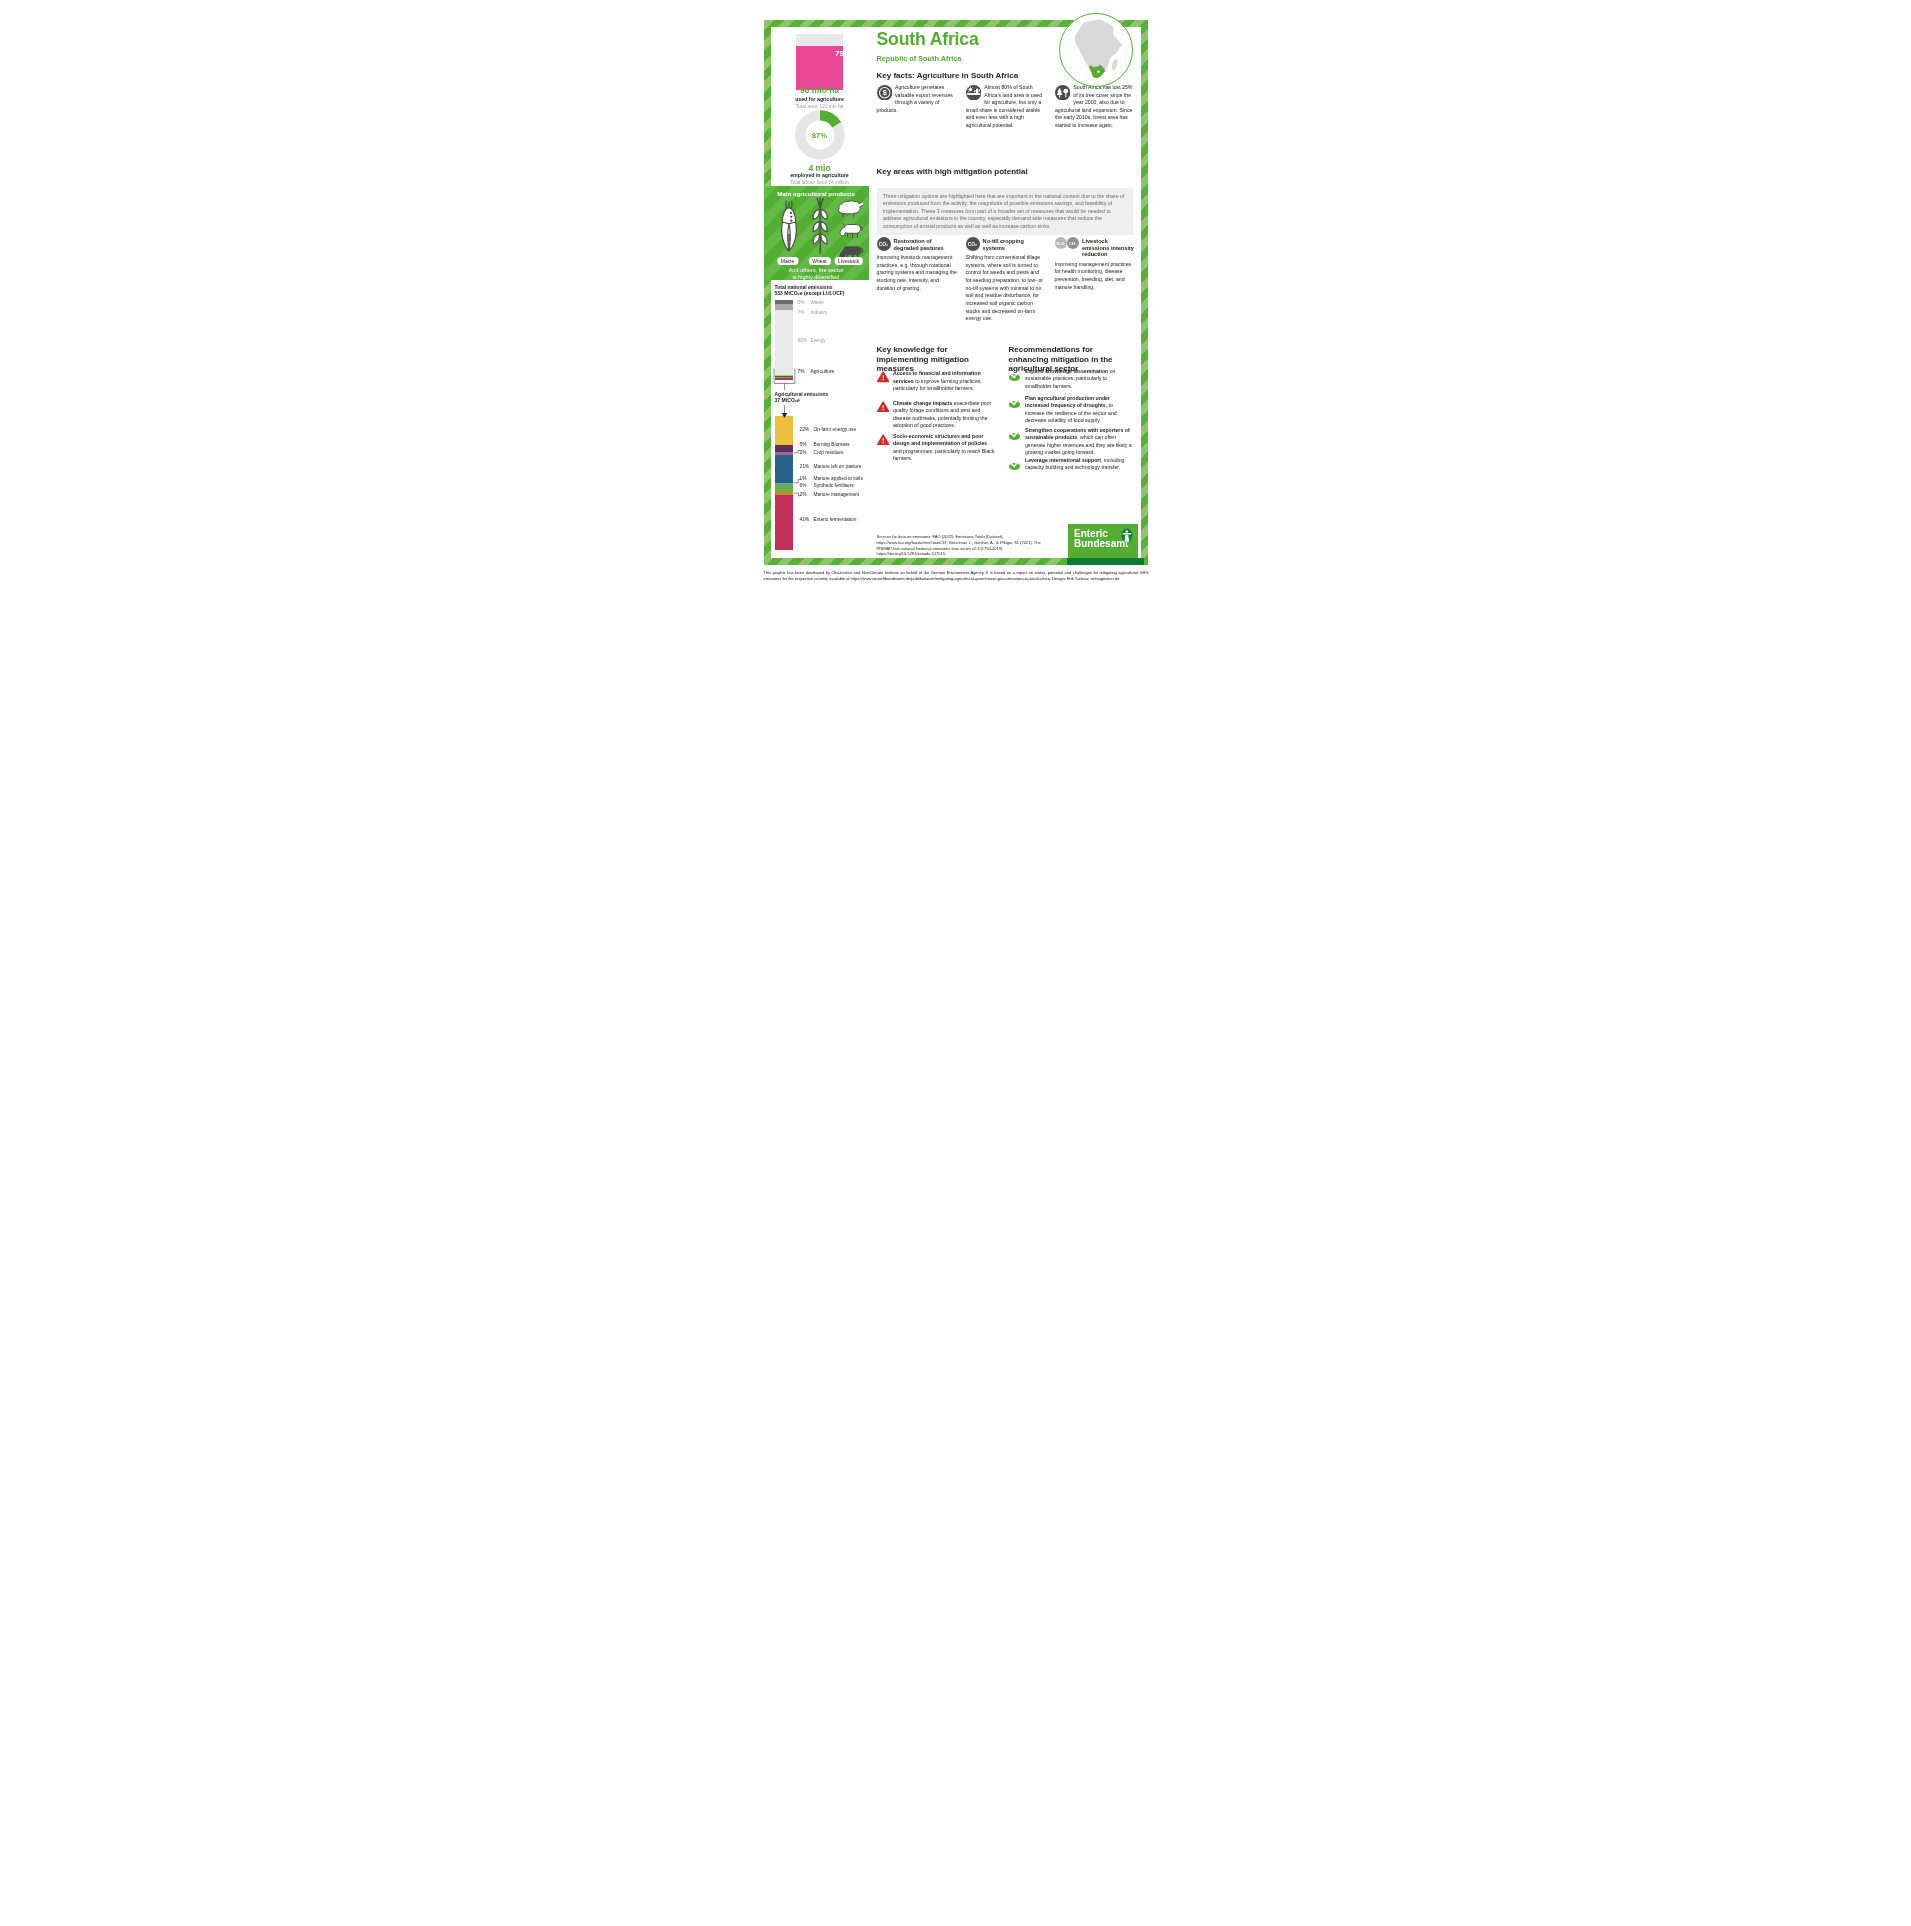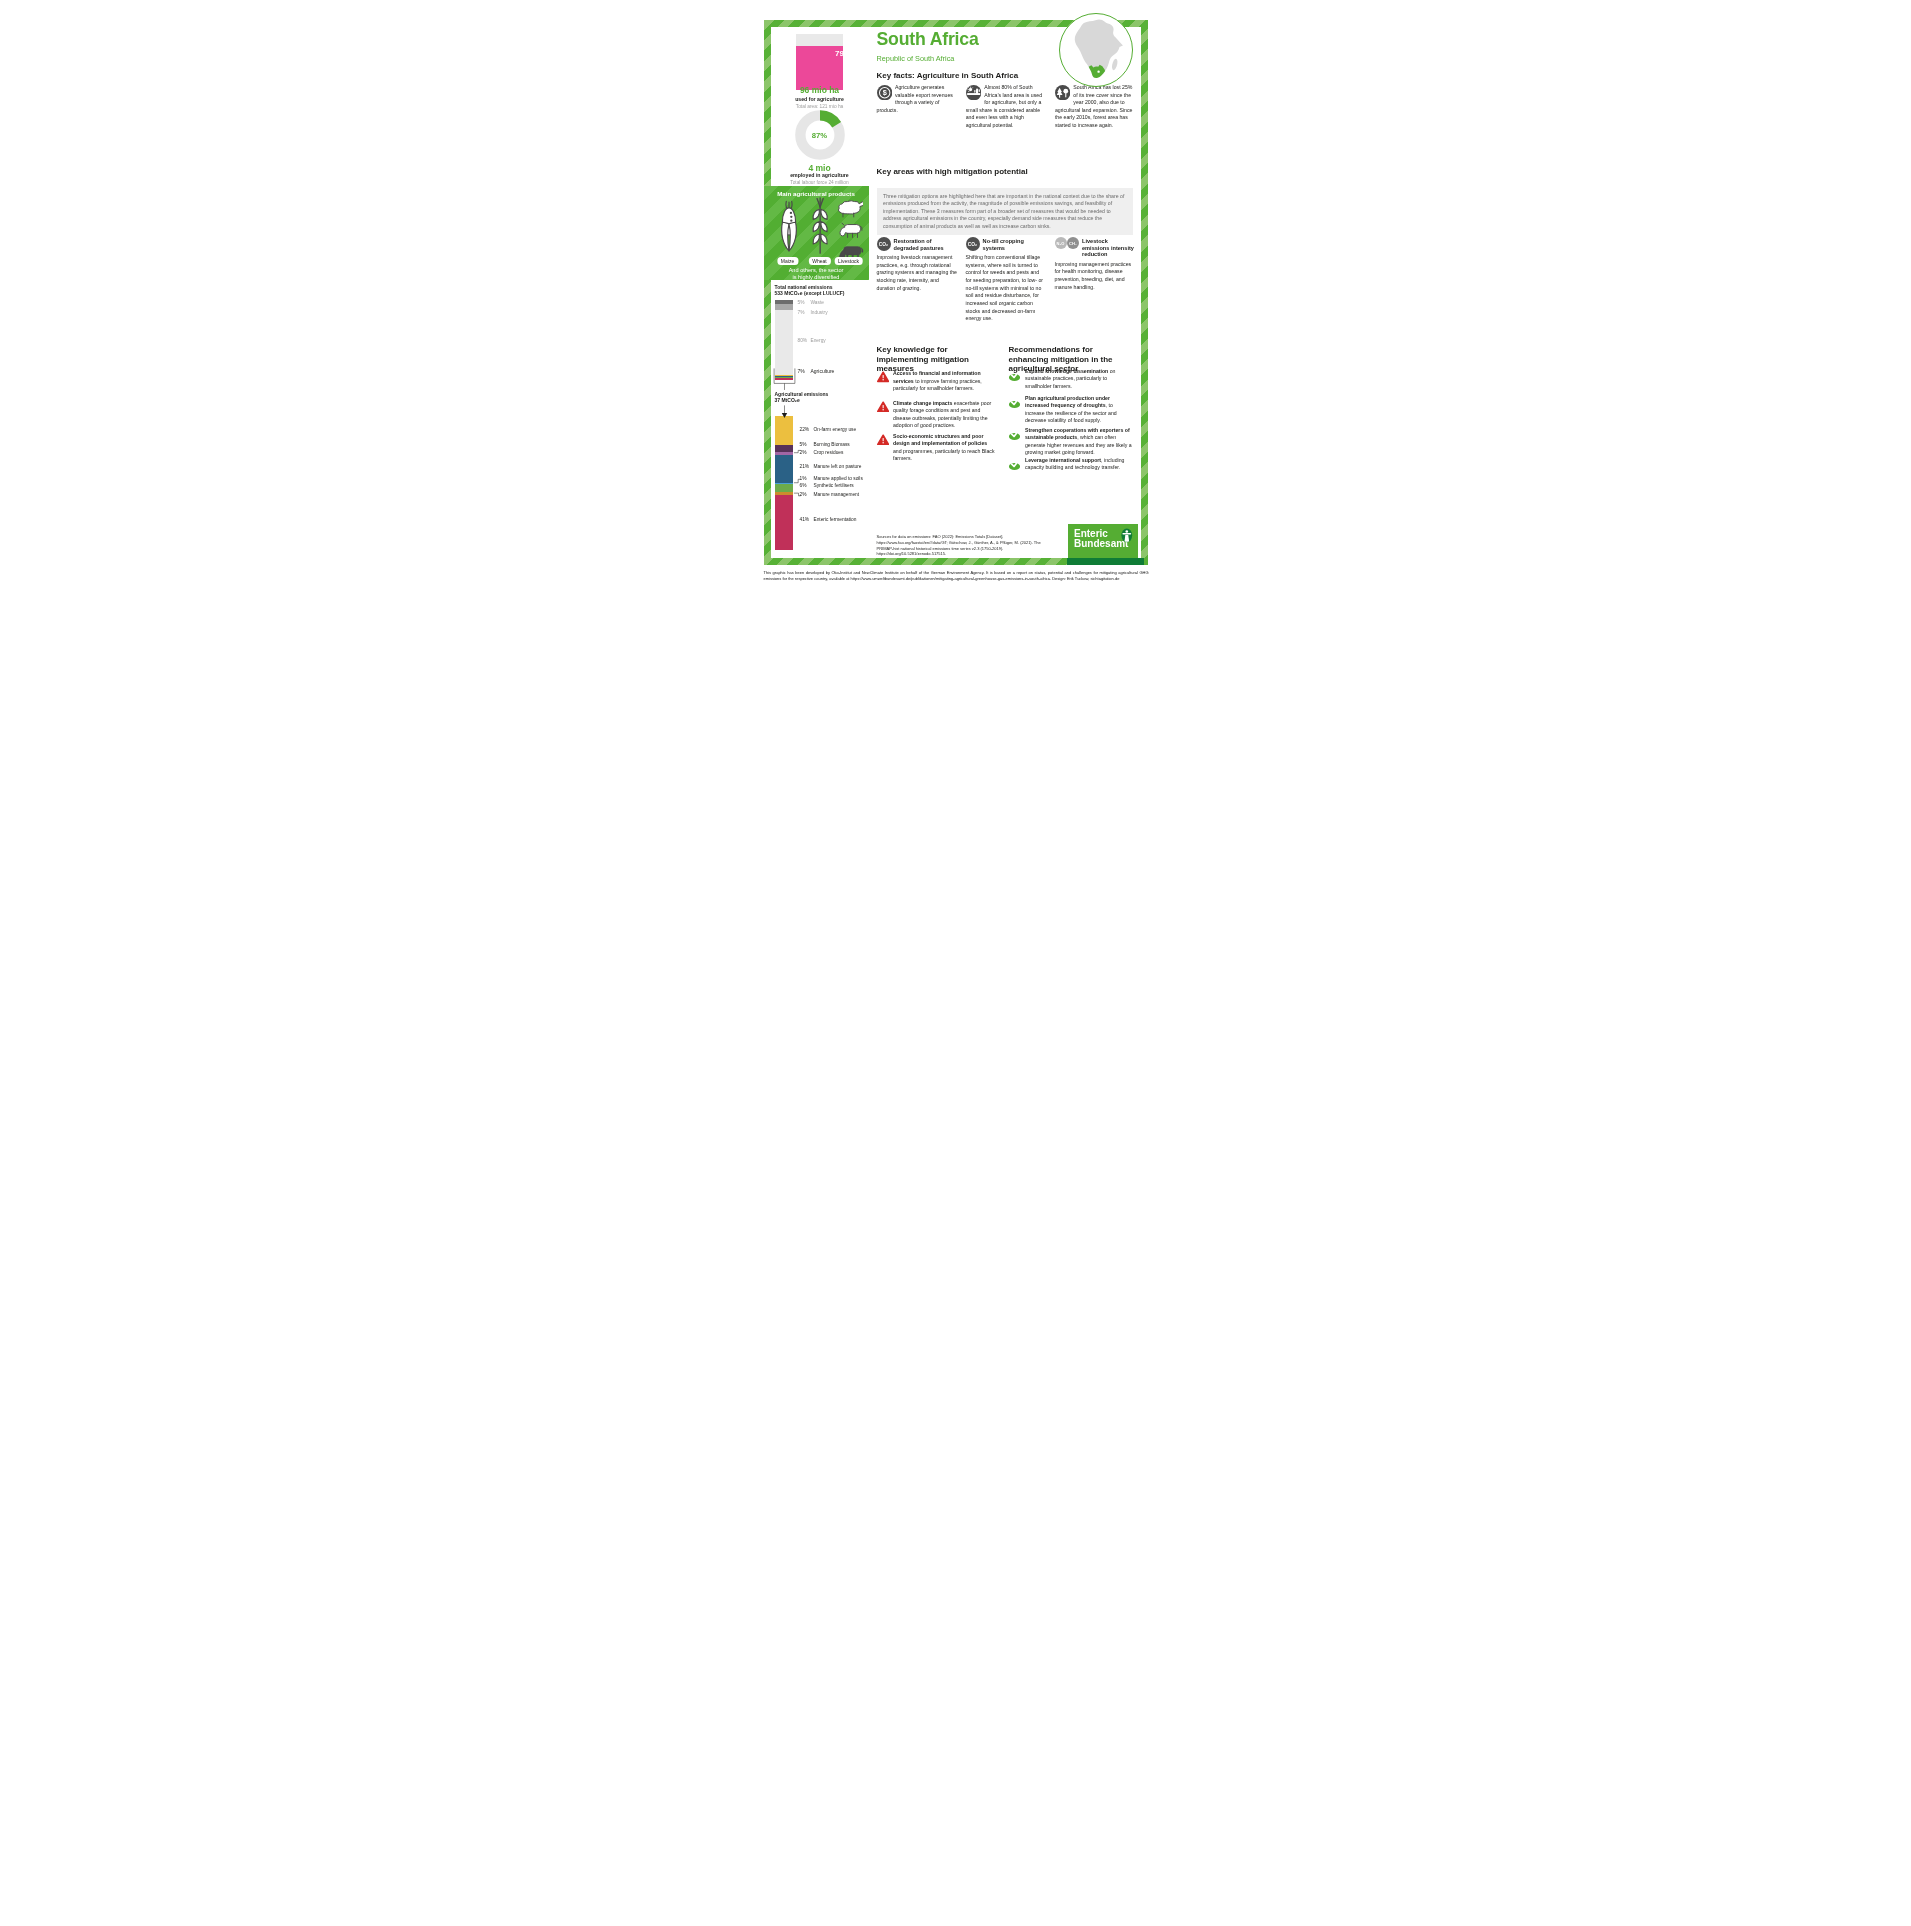--- a/index.html
+++ b/index.html
@@ -44,21 +44,21 @@
   #nat-bar{top:300px;height:81px;}
   #ag-bar{top:416px;height:134px;}
   .seg-label{position:absolute;left:54px;font-size:4.8px;color:#9b9b9b;white-space:nowrap;line-height:1;}
   .seg-label b{font-weight:normal;display:inline-block;width:13px;}
   .seg-label.dark{color:#1d1d1b;}
   .ag-label{left:56px;color:#1d1d1b;}
   .ag-label b{width:14px;}
   #chart-lines{left:0;top:0;z-index:2;pointer-events:none;}
   
   #title{left:133px;top:28.5px;font-size:17.7px;font-weight:bold;color:#55ad33;letter-spacing:-0.2px;}
-  #subtitle{left:133px;top:54px;font-size:7.3px;font-weight:normal;color:#55ad33;}
+  #subtitle{left:133px;top:54px;font-size:7.3px;font-weight:bold;color:#55ad33;}
   .h2{font-size:8px;font-weight:bold;color:#1d1d1b;line-height:1.15;}
   #kf-heading{left:133px;top:71px;}
   #kf-row{left:133px;top:84px;width:259px;display:flex;gap:9.2px;}
   .kf-col{width:80px;font-size:5.2px;line-height:1.45;}
   .kf-icon{float:left;margin:0.8px 3.1px 0.8px 0;}
   #mit-heading{left:133px;top:167px;}
   #mit-intro{left:133px;top:188px;width:243px;background:#efefef;padding:4.6px 6.5px;
              font-size:5.2px;line-height:1.45;color:#6b6b6b;}
   #mit-row{left:133px;top:237px;width:259px;display:flex;gap:8px;}
   .mo-col{width:81px;}

